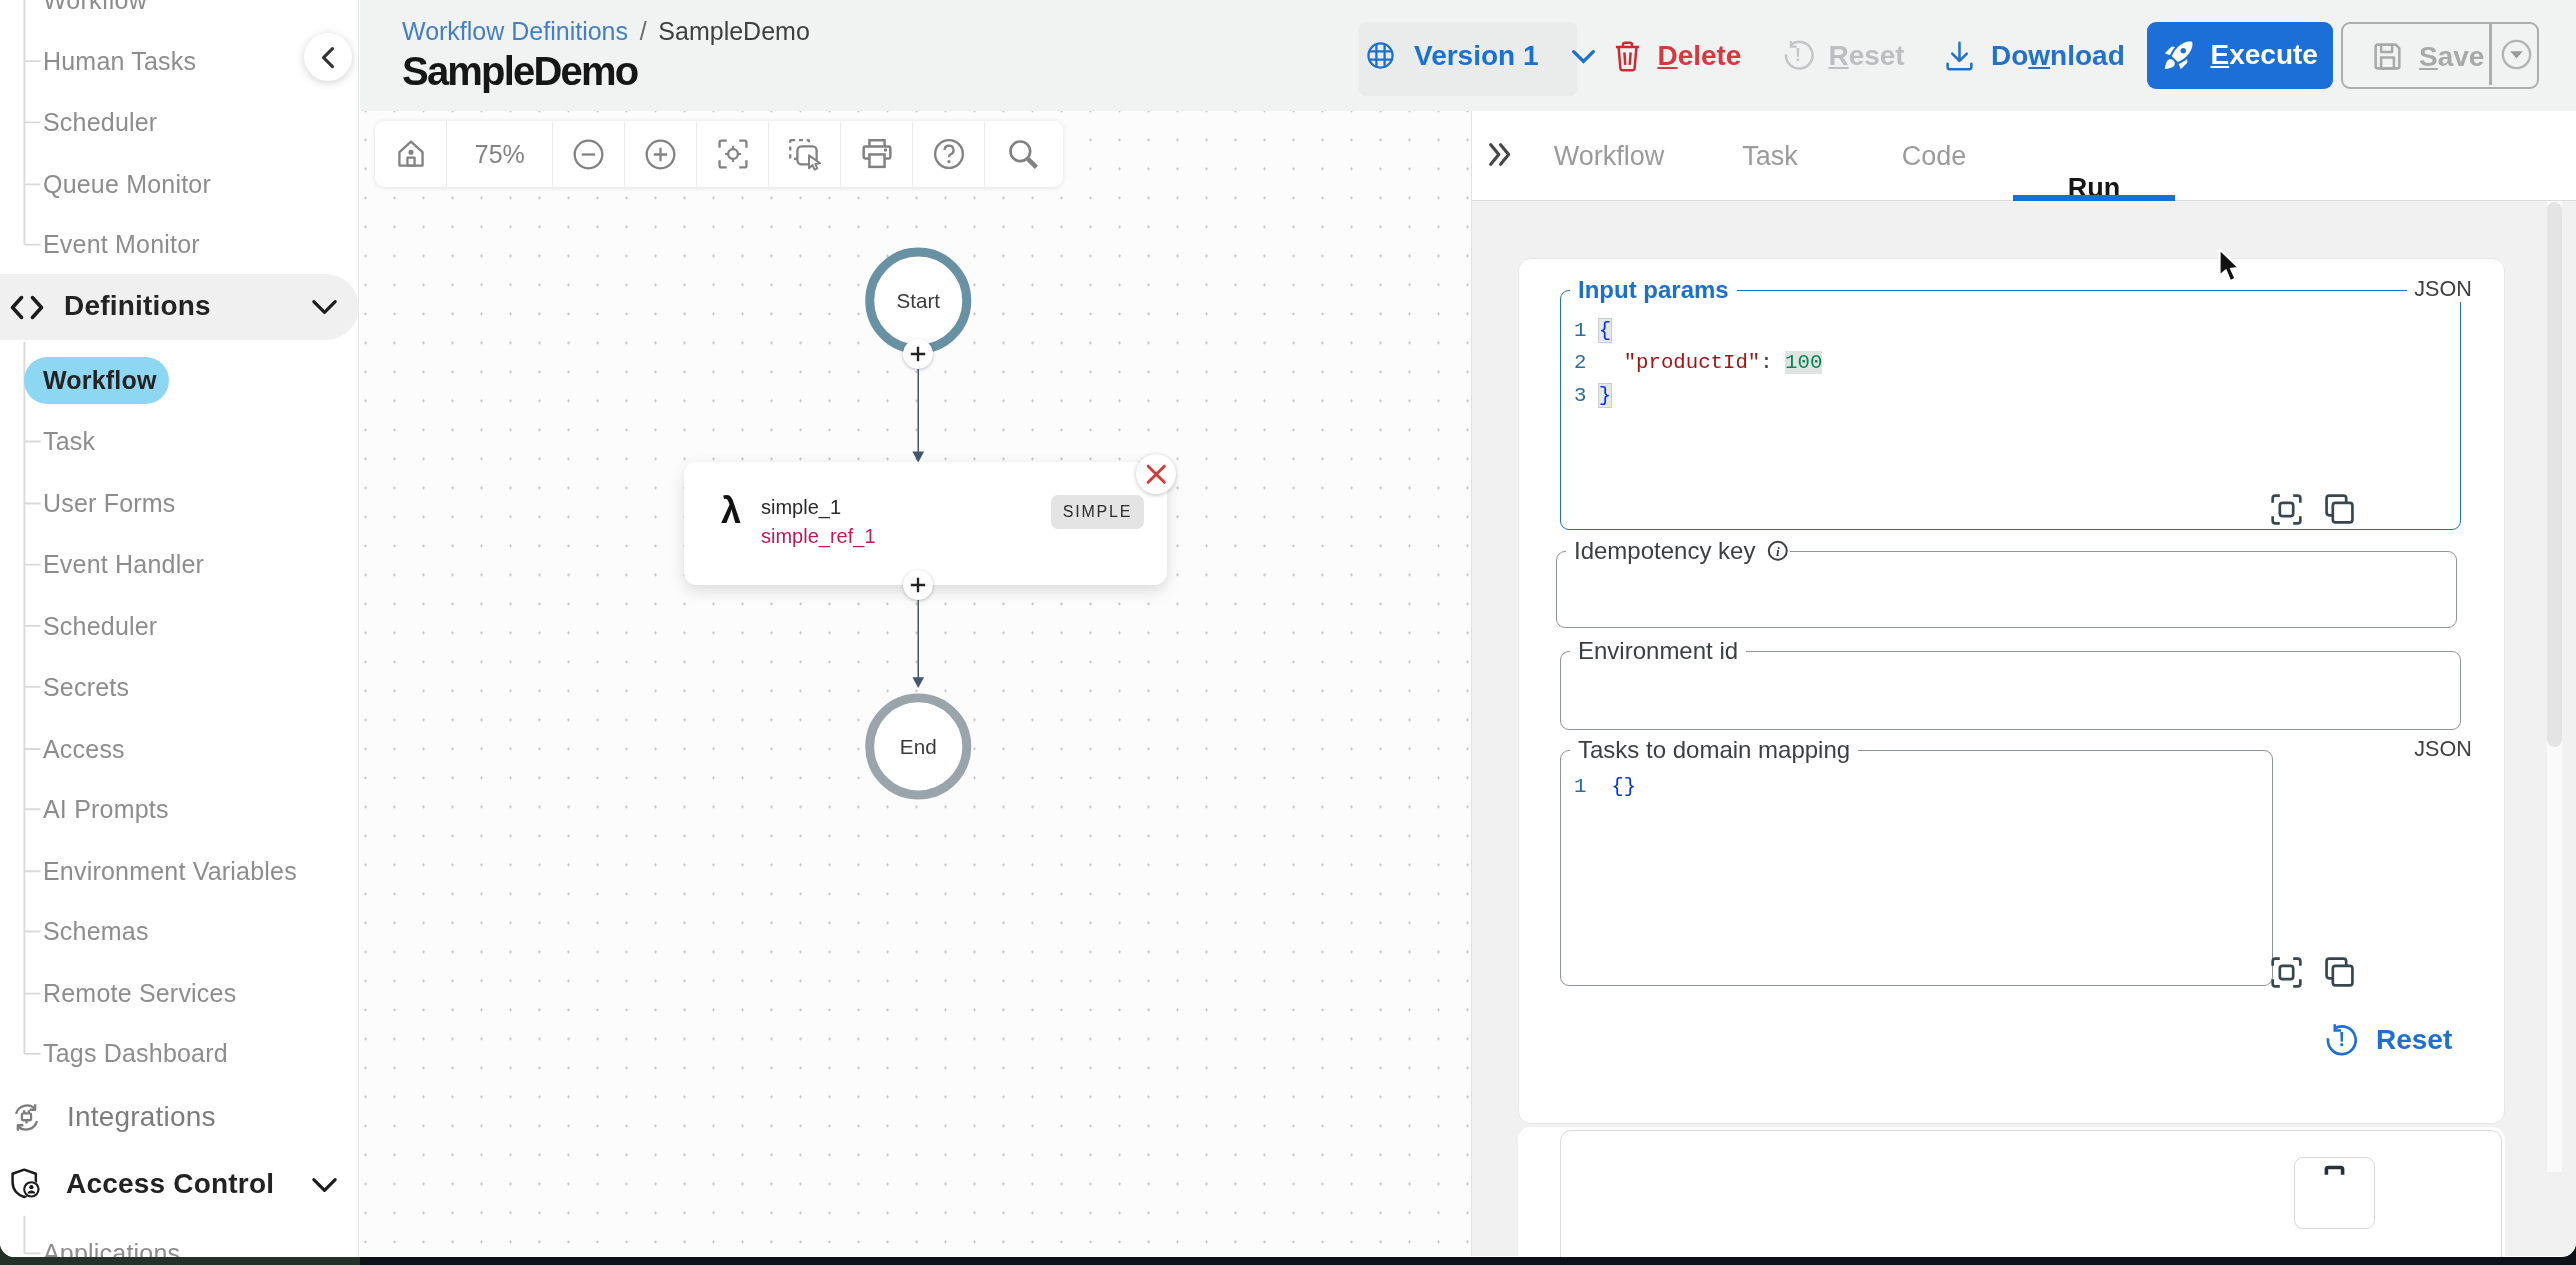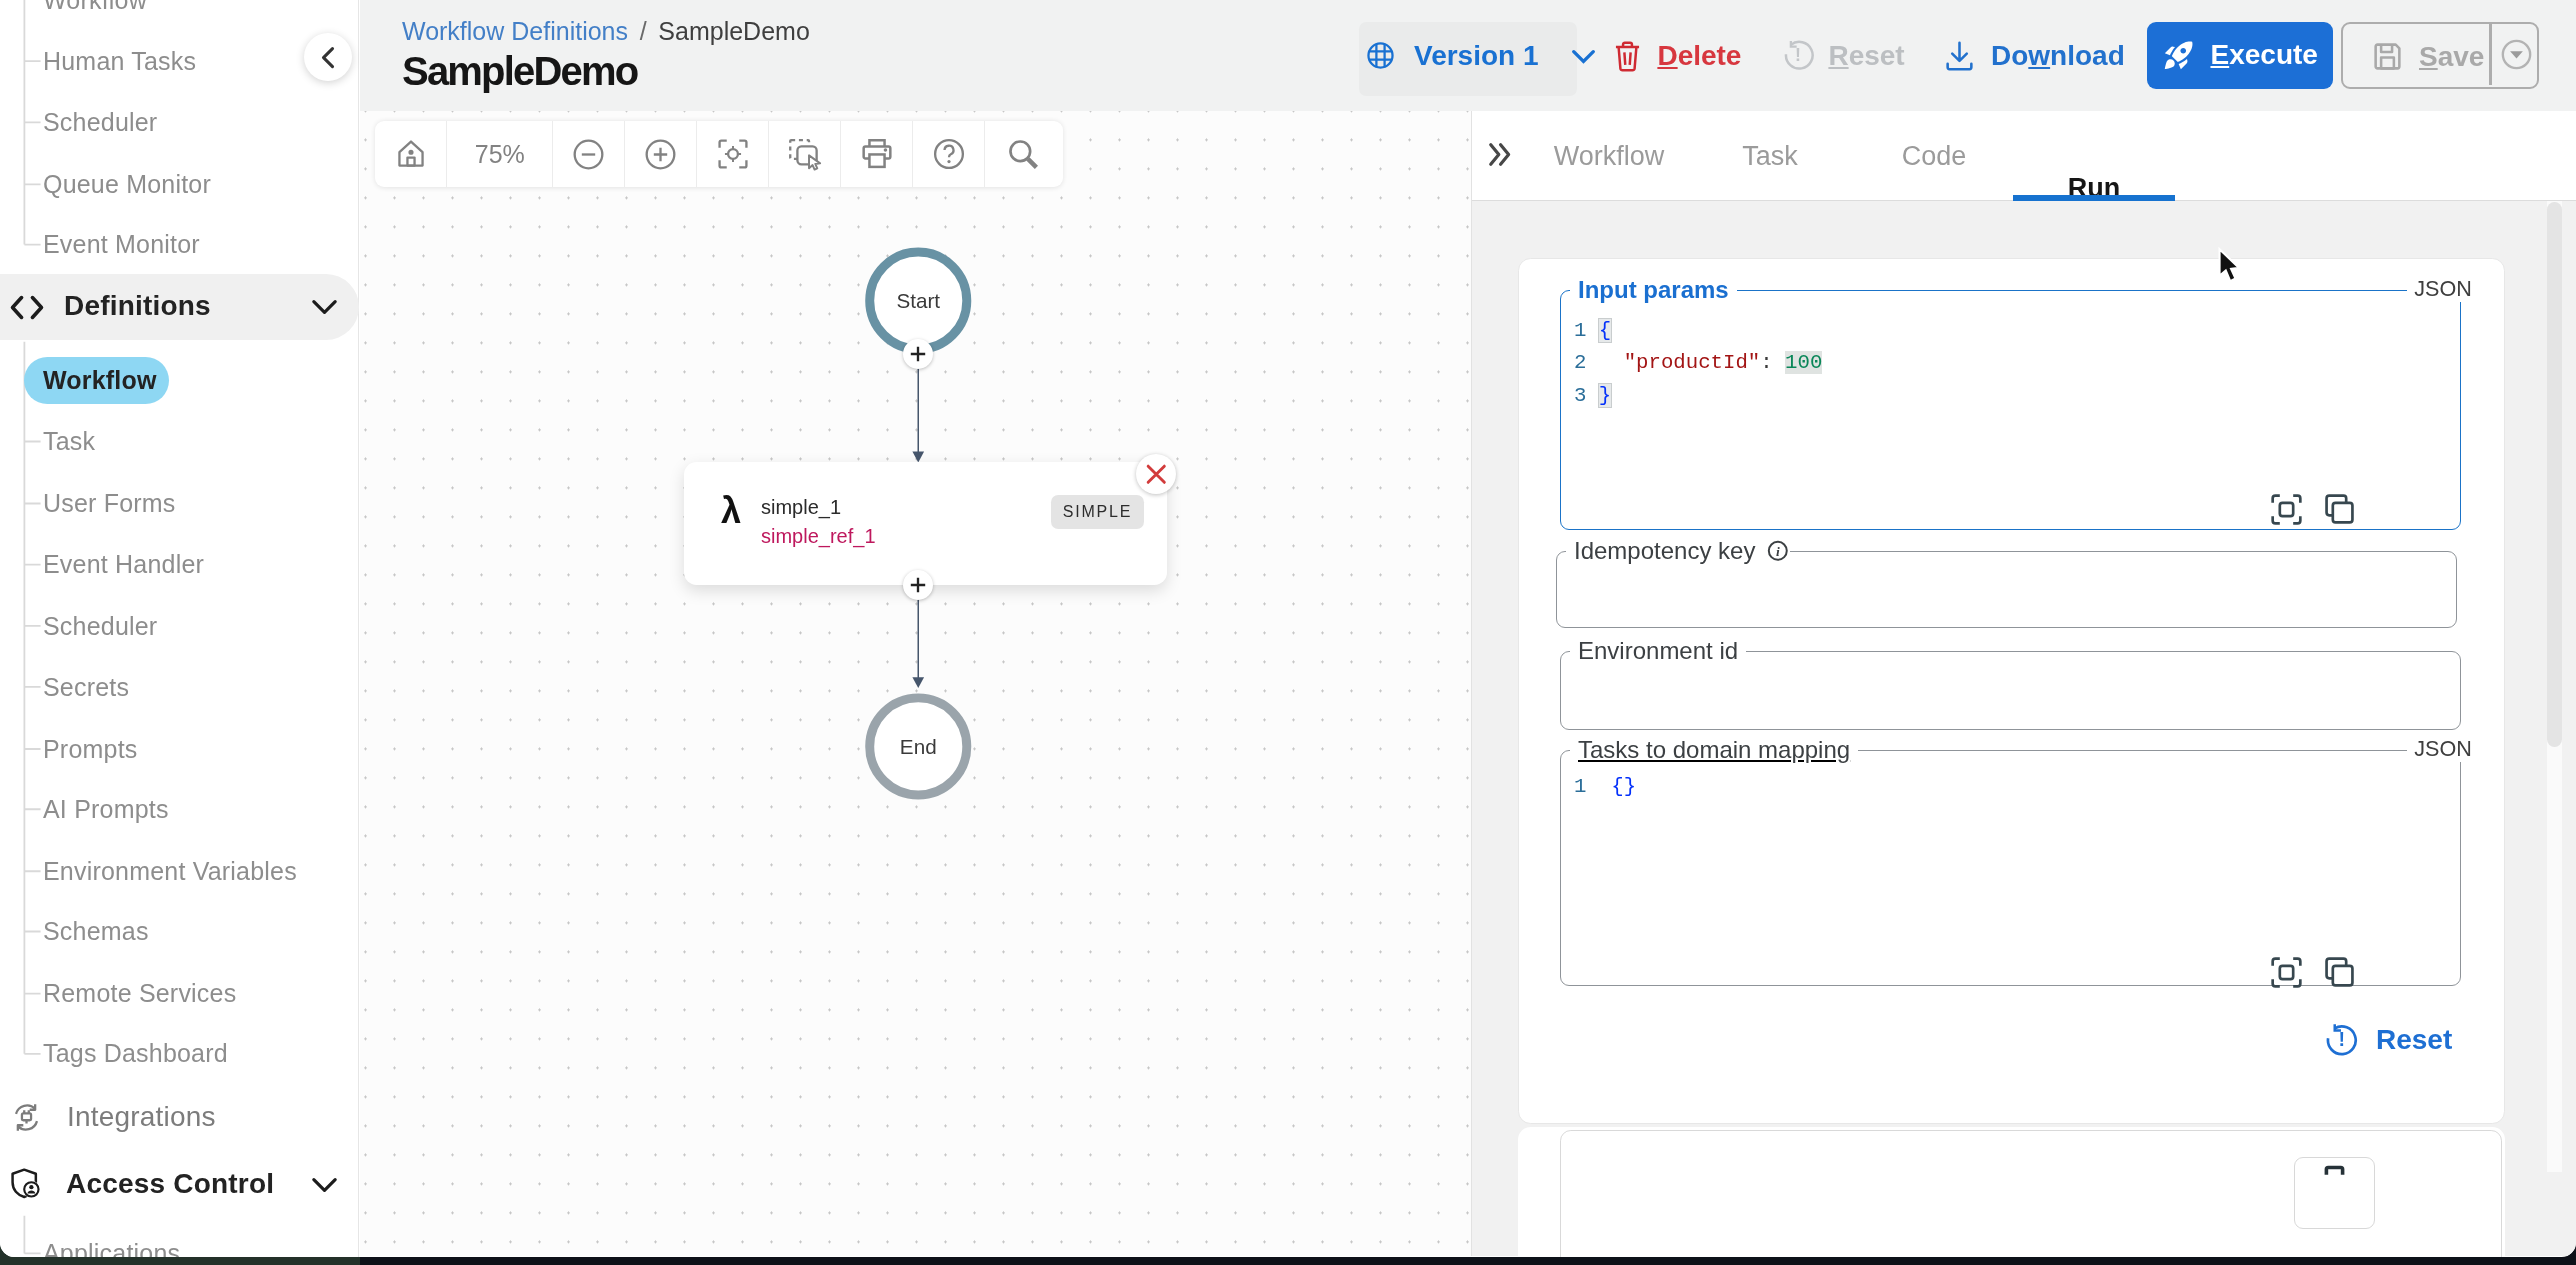--- a/index.html
+++ b/index.html
@@ -108,21 +108,21 @@
       </svg>
       <svg width="27" height="16" style="position:absolute;left:311px;top:299px" viewBox="0 0 30 18">
         <path d="M3 3 L15 15 L27 3" fill="none" stroke="#1c1c1c" stroke-width="3.6" stroke-linecap="round" stroke-linejoin="round"></path>
       </svg>
       <div class="sbitem sbdark" style="top:380px">Workflow</div>
       <div class="sbitem" style="top:441px">Task</div>
       <div class="sbitem" style="top:503px">User Forms</div>
       <div class="sbitem" style="top:564px">Event Handler</div>
       <div class="sbitem" style="top:626px">Scheduler</div>
       <div class="sbitem" style="top:687px">Secrets</div>
-      <div class="sbitem" style="top:749px">Prompts</div>
+      <div class="sbitem" style="top:749px">Access</div>
       <div class="sbitem" style="top:809px">AI Prompts</div>
       <div class="sbitem" style="top:871px">Environment Variables</div>
       <div class="sbitem" style="top:931px">Schemas</div>
       <div class="sbitem" style="top:993px">Remote Services</div>
       <div class="sbitem" style="top:1053px">Tags Dashboard</div>
       <div class="sbitem" style="left:67px;top:1117px;font-size:28px;color:#7c7c7c">Integrations</div>
       <div class="sbitem sbdark" style="left:66px;top:1184px;font-size:28px">Access Control</div>
       <div class="sbitem" style="top:1253px">Applications</div>
 
       <svg width="31" height="31" style="position:absolute;left:10.8px;top:1102px" viewBox="0 0 34 34">
@@ -373,21 +373,21 @@
       </fieldset>
       <svg width="21.6" height="21.6" viewBox="0 0 24 24" style="position:absolute;left:295px;top:429px;">
         <circle cx="12" cy="12" r="10" fill="#fff" stroke="#3c4043" stroke-width="2.2"></circle>
         <text x="12" y="18" text-anchor="middle" font-size="15" font-style="italic" font-weight="bold" fill="#3c4043" font-family="Liberation Serif">i</text>
       </svg>
 
       <fieldset class="fs" style="left:88px;top:526px;width:901px;height:93px;">
         <legend>Environment id</legend>
       </fieldset>
 
-      <fieldset class="fs" style="left:88px;top:625px;width:901px;height:250px;text-decoration:underline;">
+      <fieldset class="fs" style="left:88px;top:625px;width:713px;height:250px;">
         <legend>Tasks to domain mapping</legend>
       </fieldset>
       <div class="jsonlabel" style="left:935px;top:625px;right:auto;">JSON</div>
       <div class="codeline" style="left:102px;top:664px;"><span class="lnum">1 </span> <span style="color:#0431fa;">{}</span></div>
       <div class="fsicons" style="left:798px;top:845px;">
         <svg width="33" height="33" viewBox="0 0 37 37">
           <g fill="none" stroke="#37474f" stroke-width="3">
           <path d="M3 11 V6 a3 3 0 0 1 3-3 h5 M26 3 h5 a3 3 0 0 1 3 3 v5 M34 26 v5 a3 3 0 0 1-3 3 h-5 M11 34 H6 a3 3 0 0 1-3-3 v-5"></path>
           <rect x="11" y="11" width="15" height="15" rx="3"></rect>
           </g>

